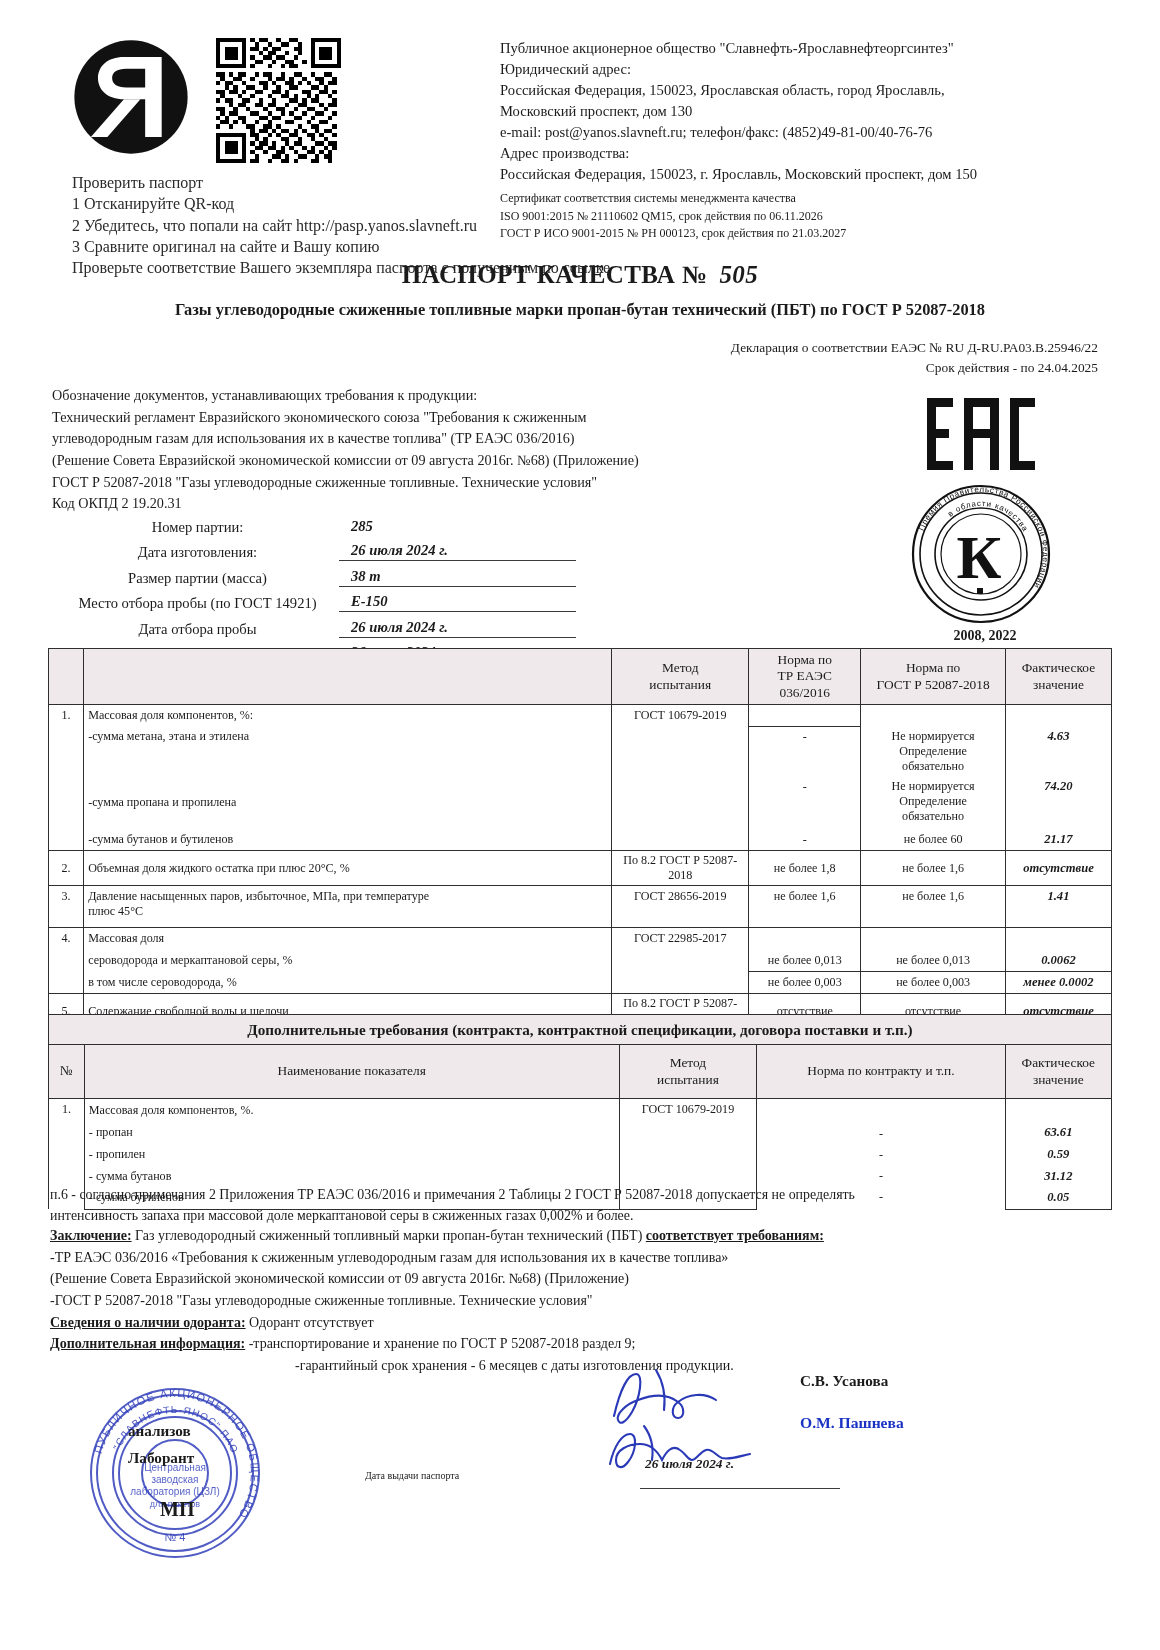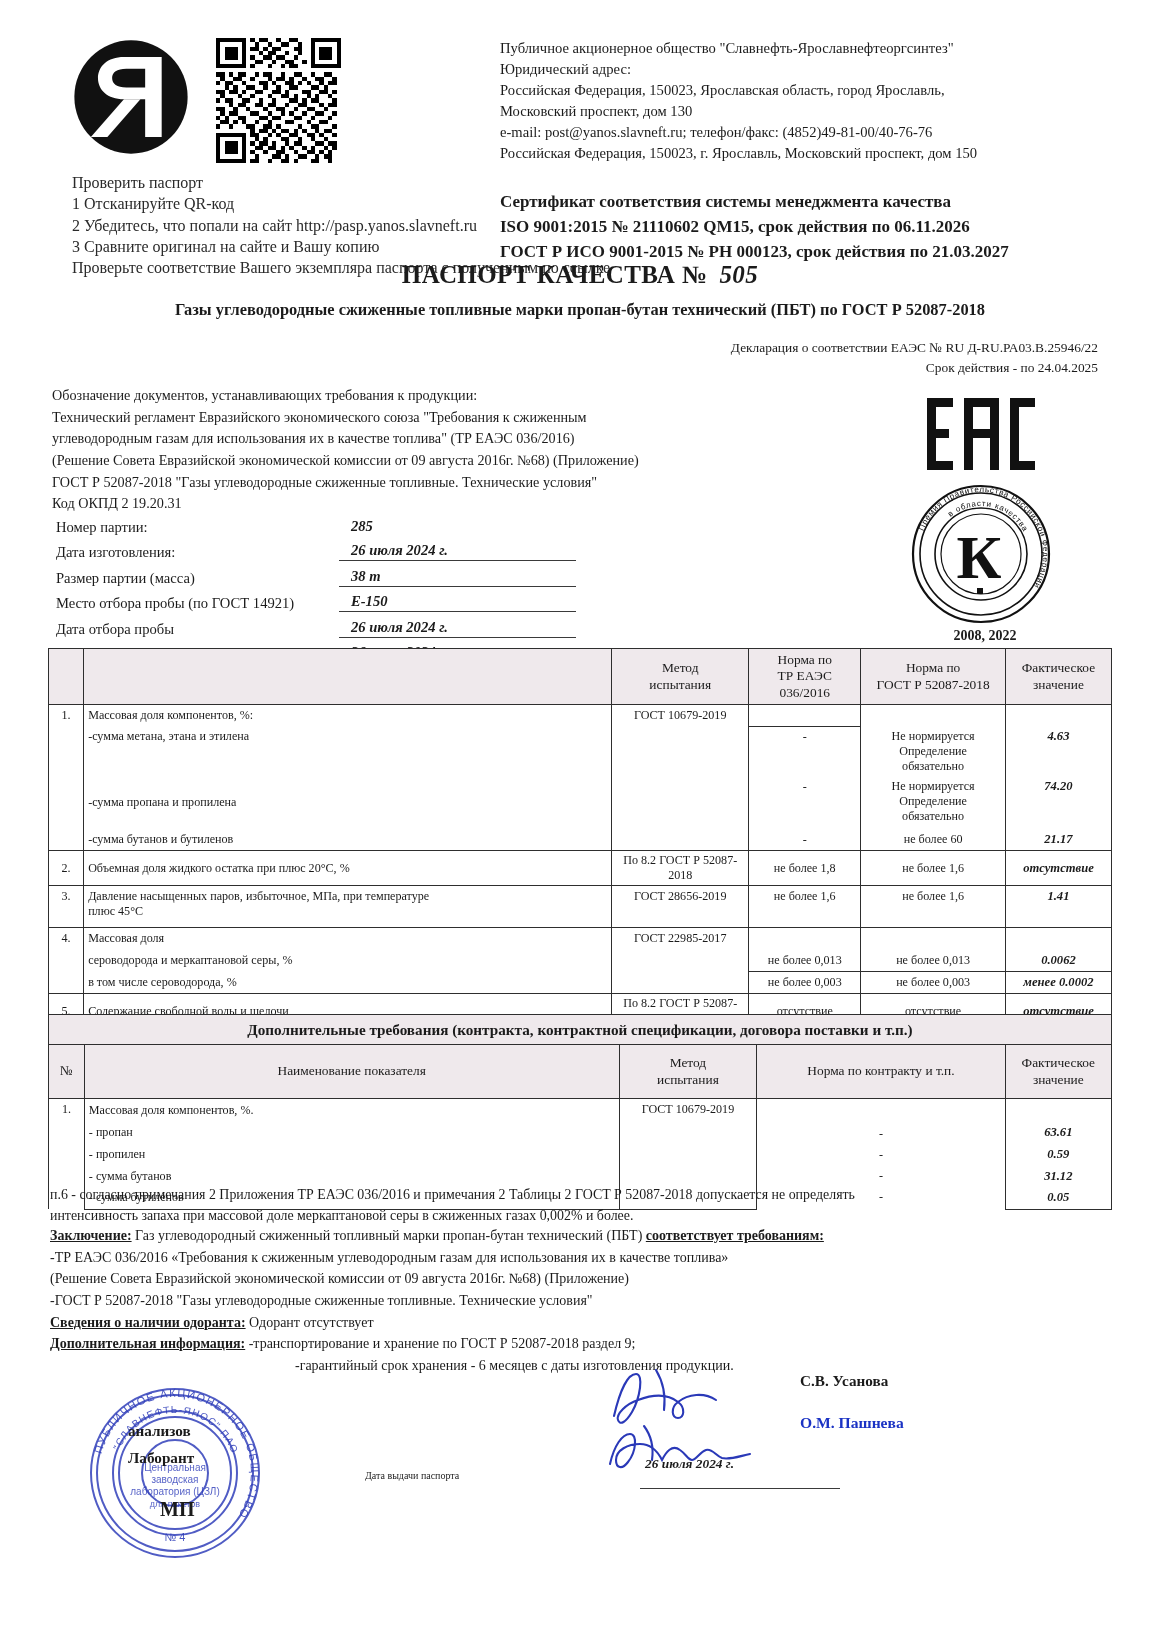--- a/index.html
+++ b/index.html
@@ -15,40 +15,40 @@
   
   .header{position:absolute;left:0;top:0;width:1160px;height:255px;}
   .logo-block{position:absolute;left:72px;top:38px;width:400px;}
   .logo-row{display:flex;align-items:flex-start;gap:26px;}
   .yanos-logo{width:118px;height:118px;position:relative;}
   .qr{width:125px;height:125px;display:block;}
   .verify{margin-top:9px;font-size:16px;line-height:1.33;color:#2a2a2a;}
   .verify div{white-space:nowrap;}
 
   .company{position:absolute;left:500px;top:38px;width:640px;font-size:14.6px;line-height:1.445;}
-  .cert{position:absolute;left:500px;top:190px;width:640px;font-size:17px;line-height:1.47;font-weight:bold;}
+  .cert{position:absolute;left:500px;top:190px;width:640px;font-size:12px;line-height:1.47;}
 
   
   .doc-title{position:absolute;left:0;top:261px;width:1160px;text-align:center;font-size:25px;font-weight:bold;letter-spacing:.4px;}
   .doc-title .num{font-style:italic;font-weight:bold;margin-left:12px;}
   .doc-sub{position:absolute;left:0;top:300px;width:1160px;text-align:center;font-size:16.4px;font-weight:bold;}
   .decl{position:absolute;right:62px;top:338px;text-align:right;font-size:13.4px;line-height:1.52;}
 
   
   .reqs{position:absolute;left:52px;top:385px;width:820px;font-size:14.2px;line-height:1.525;}
 
   
   .eac{position:absolute;left:925px;top:398px;width:112px;height:72px;}
   .gost-stamp{position:absolute;left:905px;top:478px;width:152px;height:152px;}
   .stamp-years{position:absolute;left:915px;top:628px;width:140px;text-align:center;font-size:14px;font-weight:bold;}
 
   
   .batch{position:absolute;left:56px;top:510px;width:520px;font-size:14.6px;}
   .brow{display:flex;align-items:flex-end;height:25.5px;}
-  .blabel{width:283px;flex:0 0 283px;}
+  .blabel{width:283px;flex:0 0 283px;text-align:center;}
   .bval{flex:1;border-bottom:1px solid #3a3a3a;font-style:italic;font-weight:bold;font-size:14.6px;padding-left:12px;padding-bottom:1px;}
   .bval.nb{border-bottom:none;}
 
   
   table.t{border-collapse:collapse;position:absolute;font-size:12.1px;}
   table.t td,table.t th{border:1px solid #2e2e2e;padding:2px 4px;vertical-align:middle;}
   .th{background:#efe9ec;font-size:13.4px;text-align:center;font-weight:normal;line-height:1.2;}
   .c{text-align:center;}
   .l{text-align:left;}
   .val{text-align:center;font-style:italic;font-weight:bold;font-size:12.6px;}
@@ -323,20 +323,21 @@
         <div>Проверьте соответствие Вашего экземпляра паспорта с полученным по ссылке</div>
       </div>
     </div>
 
     <div class="company">
       <div>Публичное акционерное общество "Славнефть-Ярославнефтеоргсинтез"</div>
       <div>Юридический адрес:</div>
       <div>Российская Федерация, 150023, Ярославская область, город  Ярославль,</div>
       <div>Московский проспект, дом 130</div>
       <div>e-mail: post@yanos.slavneft.ru; телефон/факс: (4852)49-81-00/40-76-76</div>
+      <div>Адрес производства:</div>
       <div>Российская Федерация, 150023, г. Ярославль, Московский проспект, дом 150</div>
     </div>
 
     <div class="cert">
       <div>Сертификат соответствия системы менеджмента качества</div>
       <div>ISO 9001:2015 № 21110602 QM15, срок действия  по 06.11.2026</div>
       <div>ГОСТ Р ИСО 9001-2015 № РН 000123, срок действия по 21.03.2027</div>
     </div>
   </div>
 

